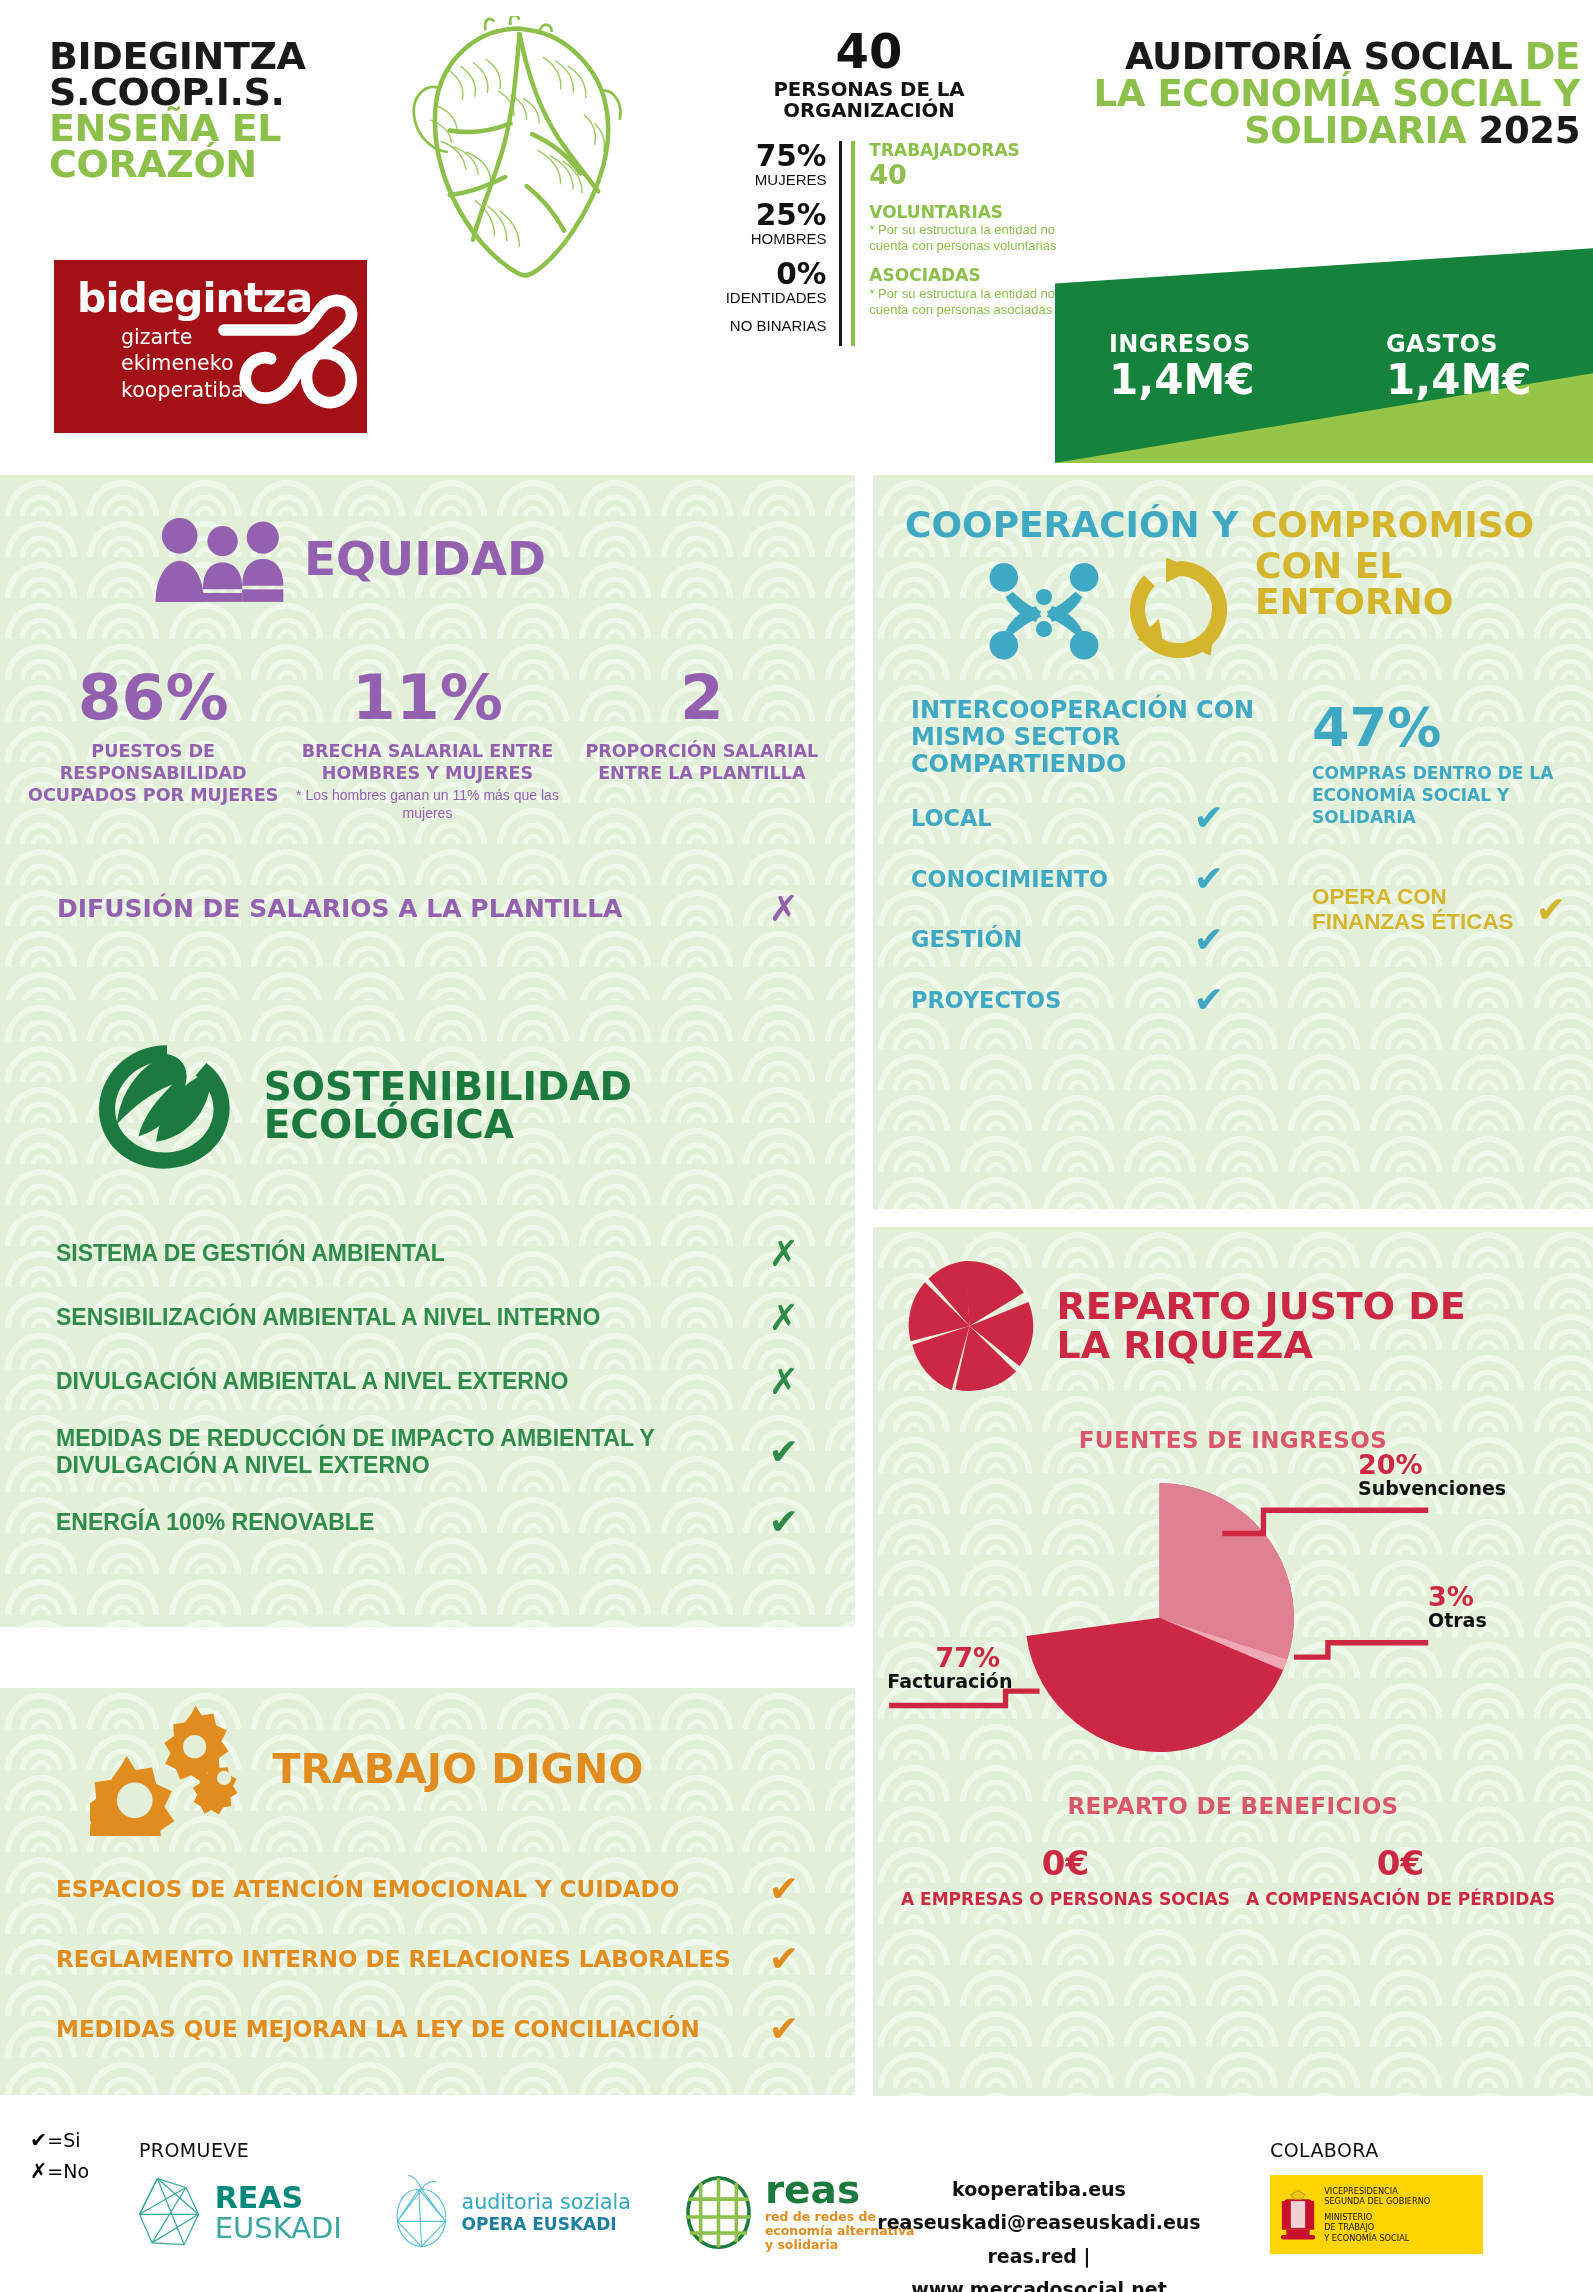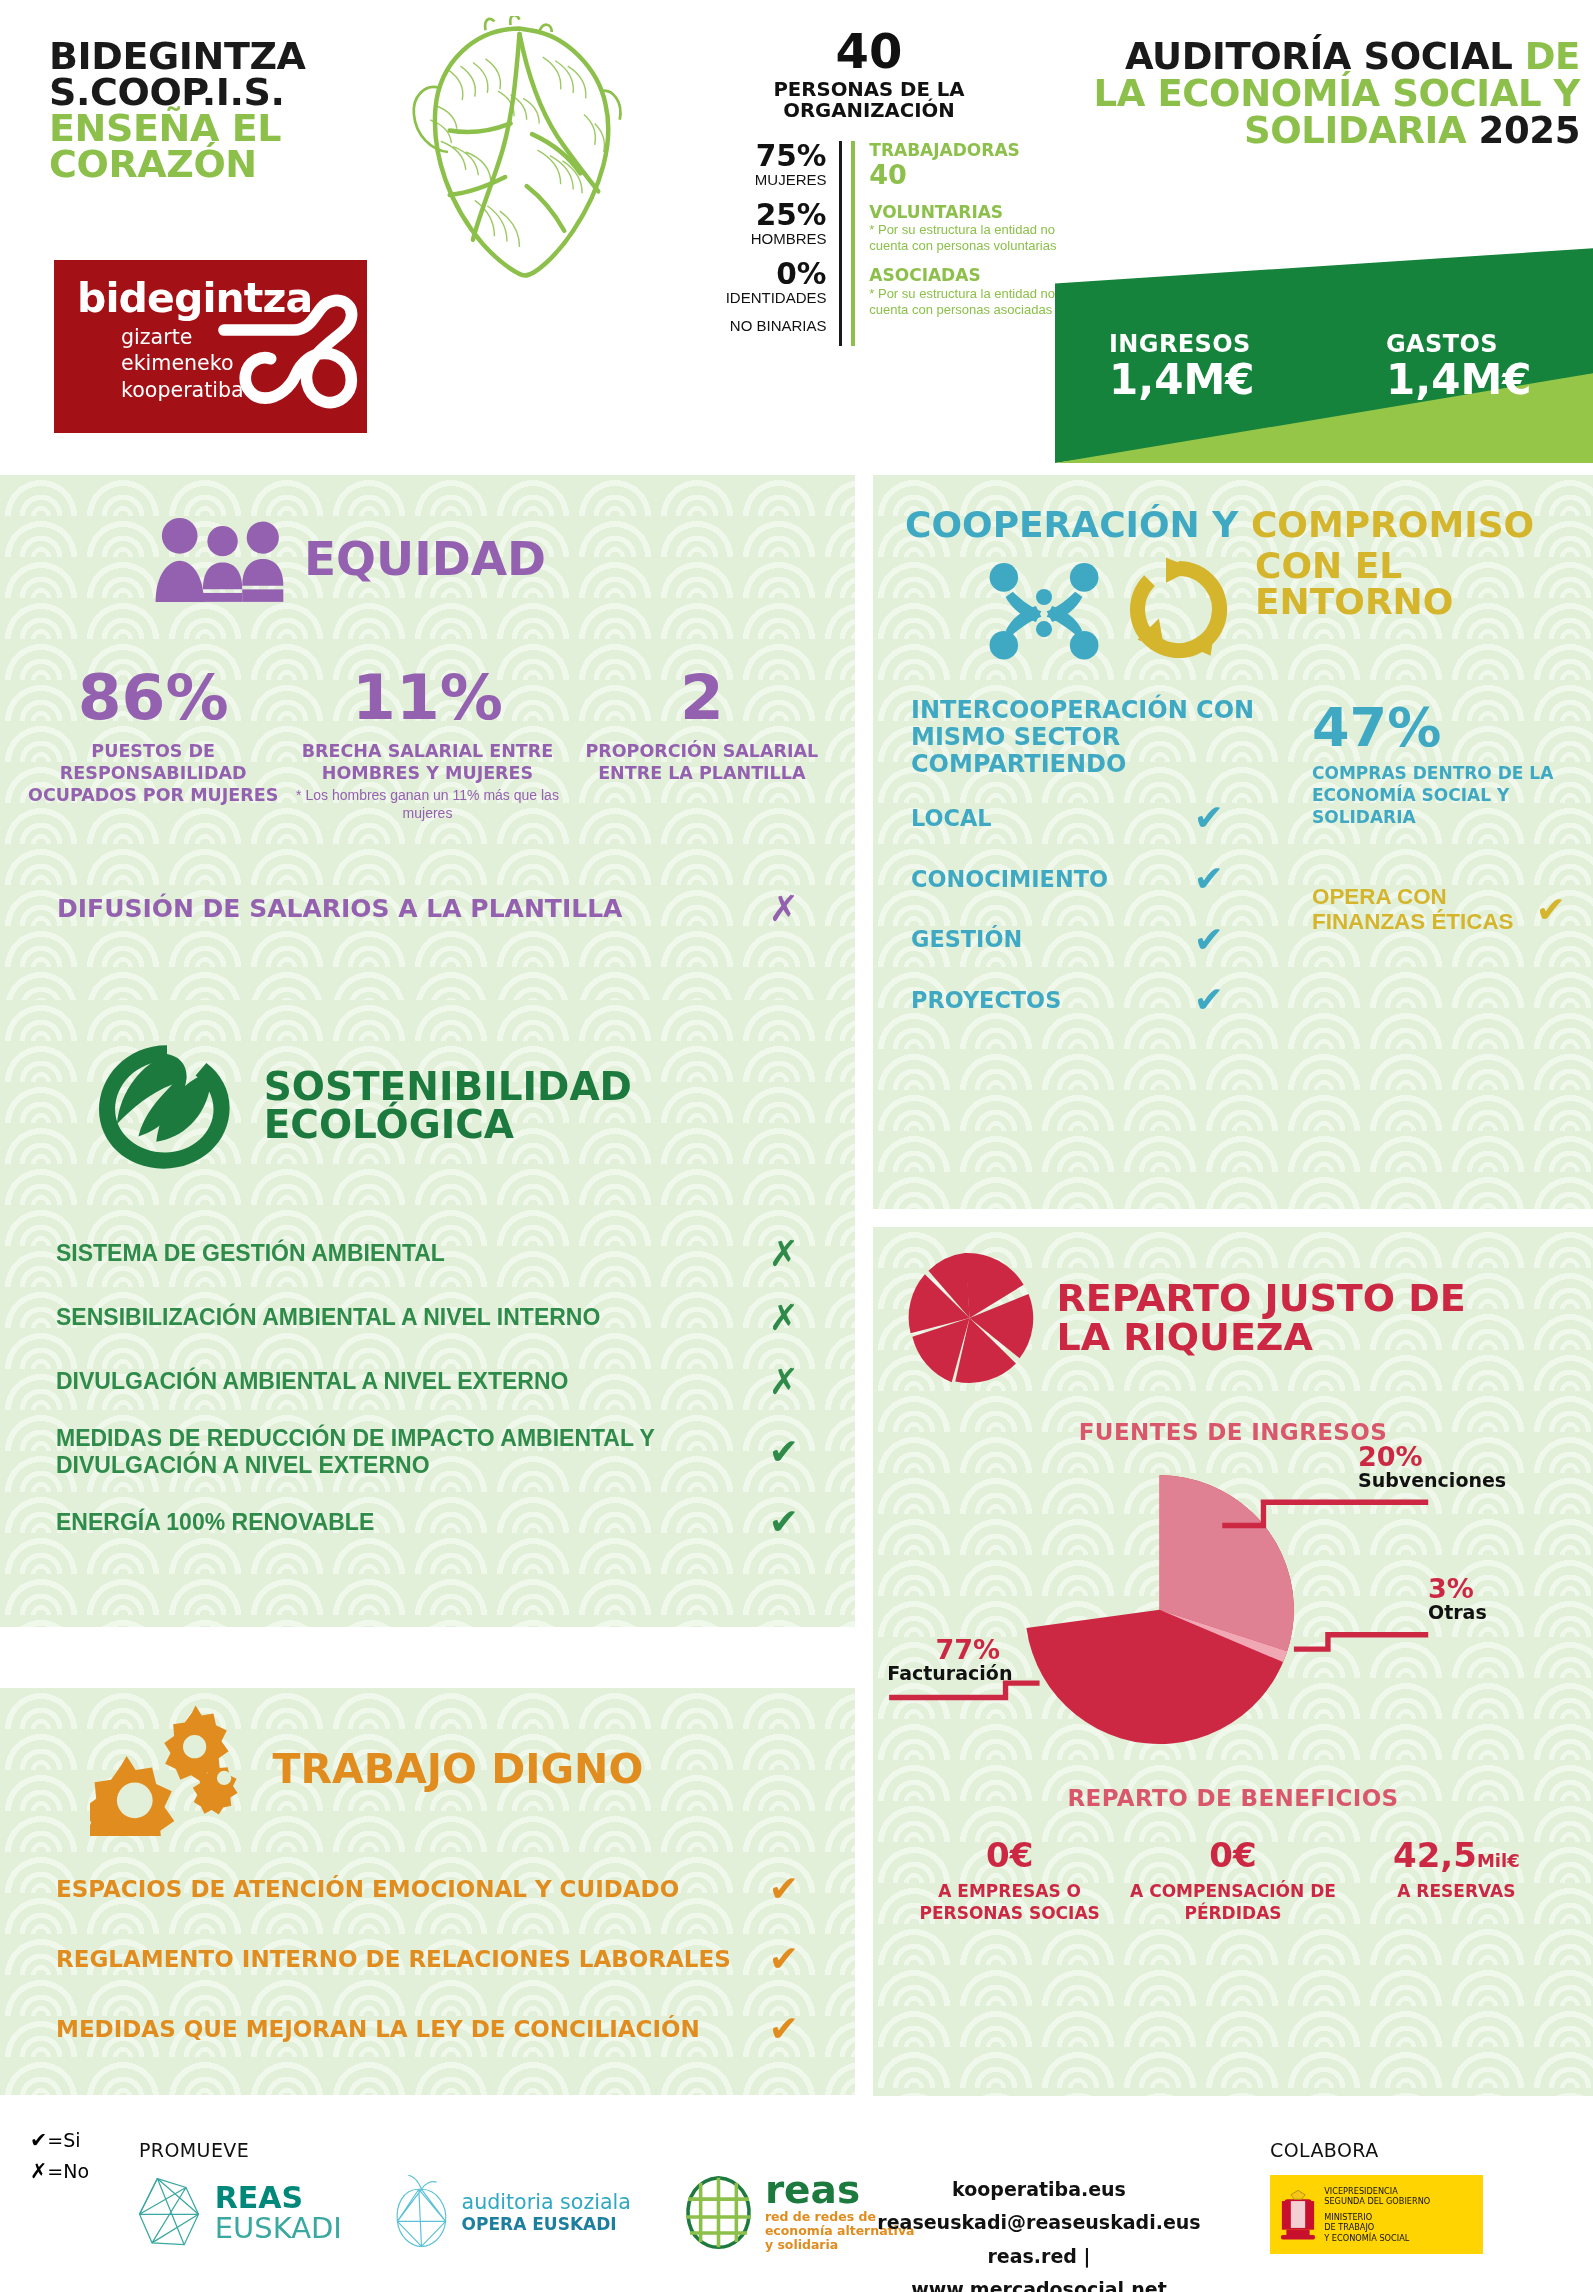--- a/index.html
+++ b/index.html
@@ -222,21 +222,21 @@
     display: flex; align-items: center; justify-content: space-between;
     margin-bottom: 29px;
   }
   .trab-lbl {
     font-family: "DejaVu Sans", sans-serif; font-weight: 700;
     font-size: 23px; color: #e08c1e; text-transform: uppercase;
   }
 
   
   #p-rep { left: 873px; top: 1227px; width: 720px; height: 869px; }
-  .rep-head { display: flex; align-items: center; gap: 21.5px; padding: 24px 0 0 32px; }
+  .rep-head { display: flex; align-items: center; gap: 21.5px; padding: 32px 0 0 32px; }
   .rep-title { font-size: 38px; color: #cc2844; line-height: 1.02; }
   .rep-sub {
     font-family: "DejaVu Sans", sans-serif; font-weight: 700;
     font-size: 23px; color: #d9566b; text-align: center; margin-top: 34px;
     text-transform: uppercase; letter-spacing: 0.4px;
   }
   .pie-area { position: relative; height: 296px; margin-top: 14.3px; }
   .callout { position: absolute; font-family:"DejaVu Sans",sans-serif; }
   .callout .pct { font-weight: 700; font-size: 27px; color: #cc2844; line-height: 1; }
   .callout .nm  { font-weight: 700; font-size: 19px; color: #111; line-height: 1.15; }
@@ -615,24 +615,20 @@
 
     <div class="rep-bens">
       <div class="rep-ben">
         <div class="rb-num">0€</div>
         <div class="rb-lbl">A EMPRESAS O PERSONAS SOCIAS</div>
       </div>
       <div class="rep-ben">
         <div class="rb-num">0€</div>
         <div class="rb-lbl">A COMPENSACIÓN DE PÉRDIDAS</div>
       </div>
-      <div class="rep-ben">
-        <div class="rb-num"><span>42,5</span><span class="small">Mil€</span></div>
-        <div class="rb-lbl">A RESERVAS</div>
-      </div>
     </div>
   </div>
 
   <div class="footer">
     <div class="legend">
       <div><b>✔</b><span>=Si</span></div>
       <div><b>✗</b><span>=No</span></div>
     </div>
 
     <div class="promueve-lbl">PROMUEVE</div>

